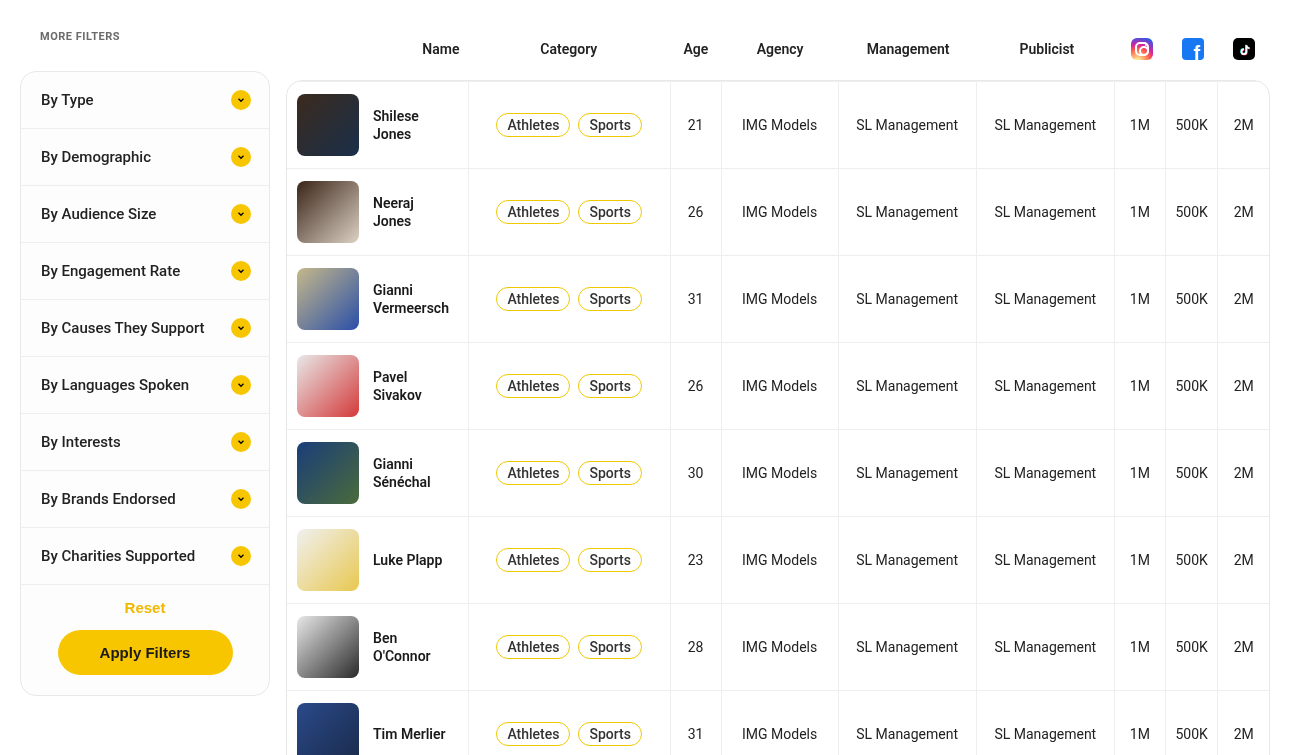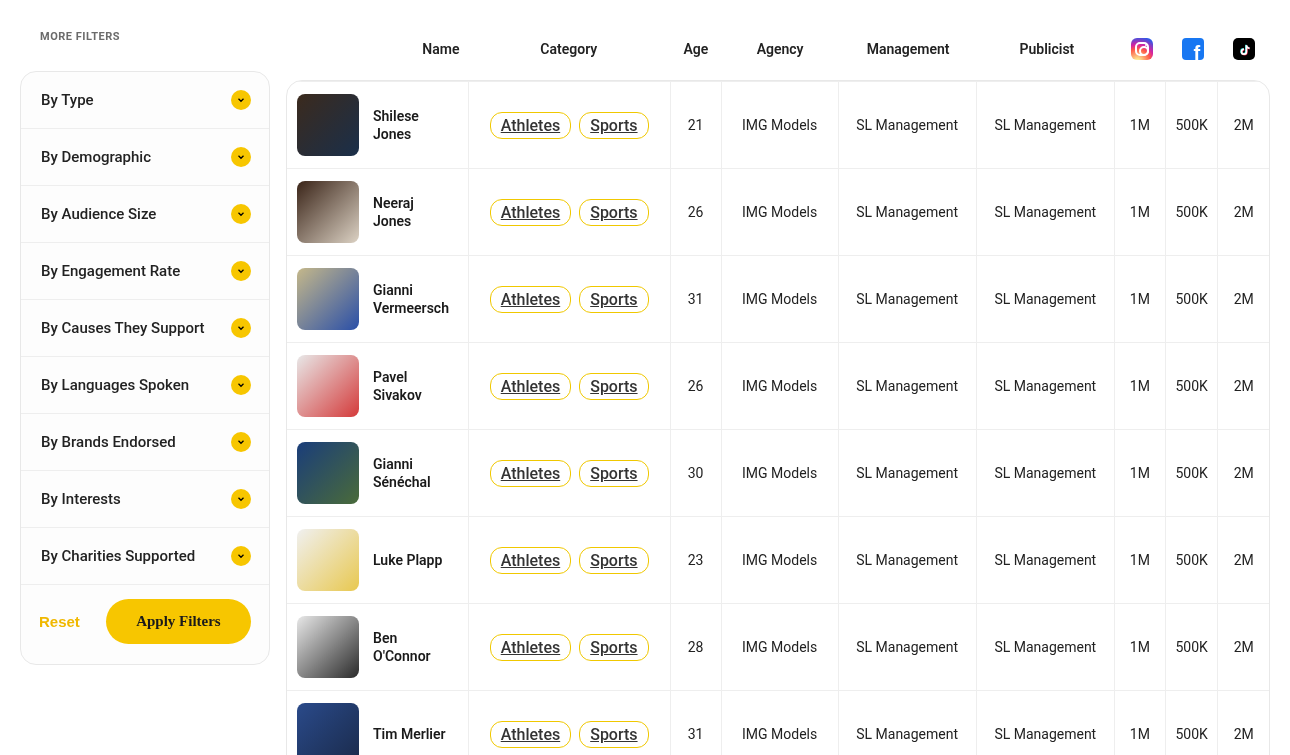--- a/index.html
+++ b/index.html
@@ -63,43 +63,42 @@
       justify-content: center;
       flex-shrink: 0;
     }
     .chevron-circle svg {
       width: 10px;
       height: 10px;
     }
     .filter-actions {
       padding: 14px 18px 20px;
       display: flex;
-      flex-direction: row;
-      gap: 26px;
+      flex-direction: column;
+      gap: 14px;
       align-items: center;
     }
     .reset-link {
       color: #f0b800;
       font-weight: 700;
       font-size: 15px;
       cursor: pointer;
       background: none;
       border: none;
     }
     .apply-btn {
       background: #f7c600;
       border: none;
       border-radius: 28px;
       padding: 14px 20px;
       font-size: 15px;
       font-weight: 700;
       color: #1a1a1a;
       cursor: pointer;
       width: 175px;
-      font-family: Liberation Serif, serif;
     }
     
     .main {
       flex: 1;
       min-width: 0;
     }
     .table-wrap {
       border: 1px solid #e8e8e8;
       border-radius: 16px;
       overflow: hidden;
@@ -162,24 +161,23 @@
     .tags {
       display: flex;
       gap: 8px;
       justify-content: center;
       flex-wrap: wrap;
     }
     .tag {
       border: 1px solid #f0c800;
       border-radius: 12px;
       padding: 3px 10px;
-      font-size: 16px;
+      font-size: 14px;
       color: #333;
       font-weight: 500;
-      text-decoration: underline;
     }
     td.name-td {
       text-align: left;
       padding-left: 10px;
     }
     .social-icon {
       width: 22px;
       height: 22px;
       display: inline-flex;
       align-items: center;
@@ -295,29 +293,29 @@
           </div>
           <div class="filter-item">
             <span>By Languages Spoken</span>
             <span class="chevron-circle">
               <svg viewBox="0 0 24 24" fill="none" stroke="#000" stroke-width="3">
                 <polyline points="6 9 12 15 18 9"></polyline>
               </svg>
             </span>
           </div>
           <div class="filter-item">
+            <span>By Interests</span>
+            <span class="chevron-circle">
+              <svg viewBox="0 0 24 24" fill="none" stroke="#000" stroke-width="3">
+                <polyline points="6 9 12 15 18 9"></polyline>
+              </svg>
+            </span>
+          </div>
+          <div class="filter-item">
             <span>By Brands Endorsed</span>
-            <span class="chevron-circle">
-              <svg viewBox="0 0 24 24" fill="none" stroke="#000" stroke-width="3">
-                <polyline points="6 9 12 15 18 9"></polyline>
-              </svg>
-            </span>
-          </div>
-          <div class="filter-item">
-            <span>By Interests</span>
             <span class="chevron-circle">
               <svg viewBox="0 0 24 24" fill="none" stroke="#000" stroke-width="3">
                 <polyline points="6 9 12 15 18 9"></polyline>
               </svg>
             </span>
           </div>
           <div class="filter-item">
             <span>By Charities Supported</span>
             <span class="chevron-circle">
               <svg viewBox="0 0 24 24" fill="none" stroke="#000" stroke-width="3">

